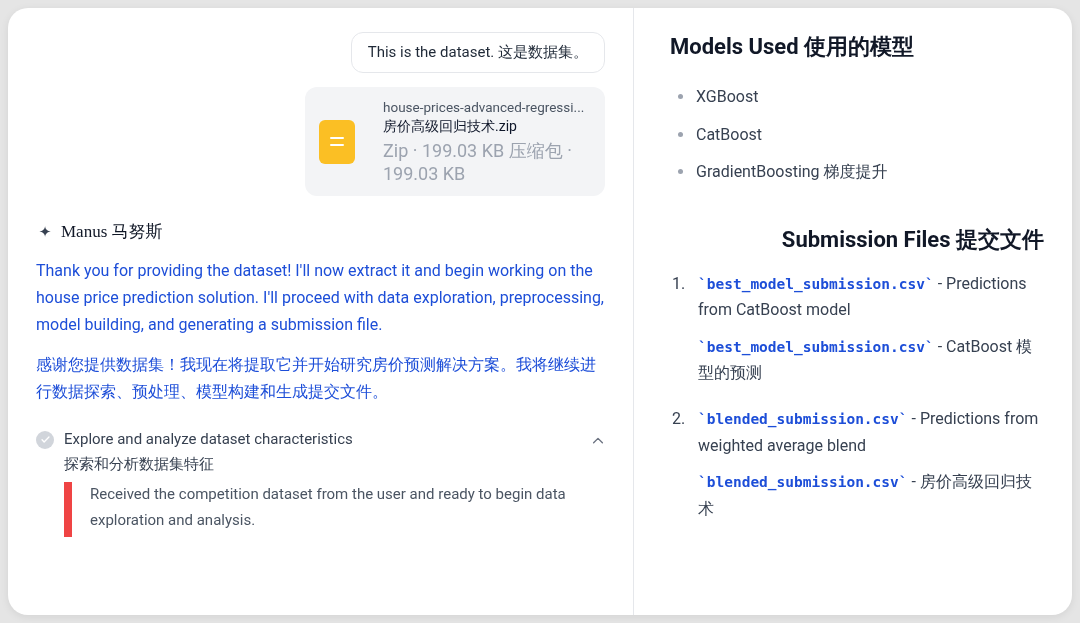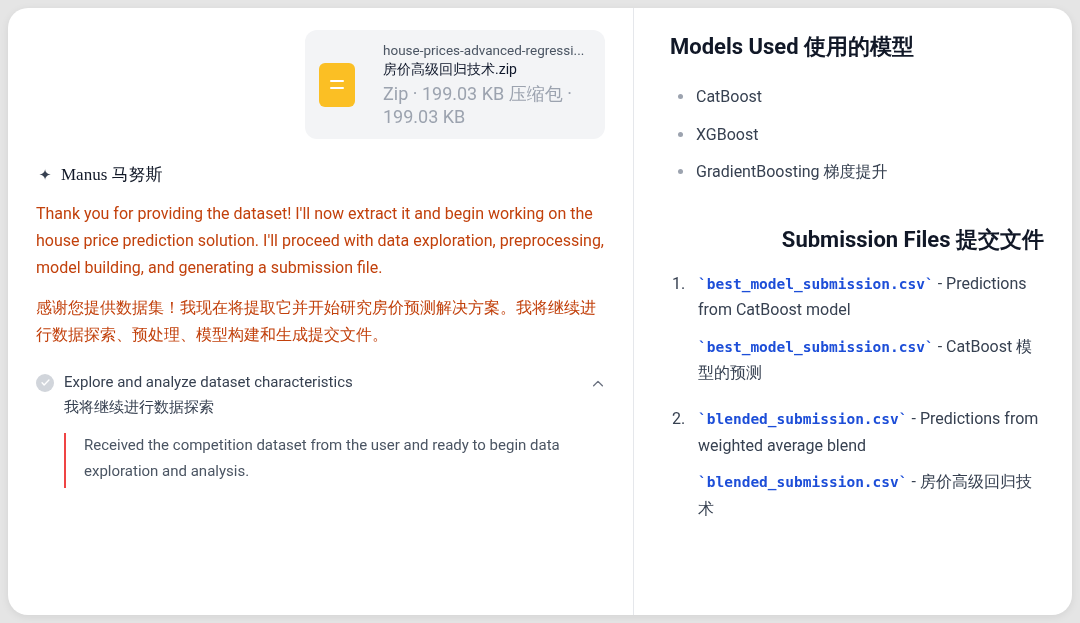--- a/index.html
+++ b/index.html
@@ -114,21 +114,21 @@
   }
   .assistant-name {
     font-family: Georgia, "Times New Roman", serif;
     font-size: 17px;
     color: #111827;
   }
 
   .assistant-body {
     font-size: 16px;
     line-height: 1.7;
-    color: #c2410c;
+    color: #1d4ed8;
   }
   .assistant-body p { margin-bottom: 12px; }
 
   
   .task-block {
     margin-top: 10px;
     display: flex;
     align-items: flex-start;
     gap: 10px;
   }
@@ -155,24 +155,24 @@
     font-size: 15px;
     line-height: 1.65;
     color: #374151;
   }
   .chevron {
     margin-top: 6px;
     color: #6b7280;
   }
 
   .sub-block {
-    margin-top: 14px;
+    margin-top: 6px;
     margin-left: 28px;
     padding-left: 18px;
-    border-left: 2px solid #ef4444;
+    border-left: 8px solid #ef4444;
     font-size: 15px;
     line-height: 1.7;
     color: #4b5563;
   }
   .sub-block p { margin-bottom: 4px; }
 
   
   .r-h2 {
     font-size: 22px;
     font-weight: 700;
@@ -231,20 +231,23 @@
     font-weight: 700;
     color: #1d4ed8;
   }
 </style>
 </head>
 <body>
 
 <div class="window">
   <div class="left-pane">
 
+    <div class="user-bubble">
+      <span>This is the dataset.  这是数据集。</span>
+    </div>
 
     <div class="file-card">
       <div class="file-icon"></div>
       <div class="file-meta">
         <div class="file-line1">house-prices-advanced-regressi...</div>
         <div class="file-line2">房价高级回归技术.zip</div>
         <div class="file-line3">Zip · 199.03 KB  压缩包 · 199.03 KB</div>
       </div>
     </div>
 
@@ -260,41 +263,41 @@
 
     <div class="task-block">
       <div class="task-check">
         <svg viewBox="0 0 16 16" fill="none">
             <path d="M3 8.5l3 3 7-7" stroke="#fff" stroke-width="2" stroke-linecap="round" stroke-linejoin="round"></path>
           </svg>
       </div>
       <div class="task-text">
         <div class="task-titles">
           <div>Explore and analyze dataset characteristics</div>
-          <div>我将继续进行数据探索</div>
+          <div>探索和分析数据集特征</div>
         </div>
         <span class="chevron">
           <svg width="14" height="14" viewBox="0 0 16 16" fill="none">
               <path d="M3 10l5-5 5 5" stroke="#6b7280" stroke-width="1.6" stroke-linecap="round" stroke-linejoin="round"></path>
             </svg>
         </span>
       </div>
     </div>
 
     <div class="sub-block">
       <p>Received the competition dataset from the user and ready to begin data exploration and analysis.</p>
     </div>
 
   </div>
 
   <div class="right-pane">
     <h2 class="r-h2">Models Used  使用的模型</h2>
     <ul class="bullets">
+      <li>XGBoost</li>
       <li>CatBoost</li>
-      <li>XGBoost</li>
       <li>GradientBoosting  梯度提升</li>
     </ul>
 
     <h2 class="r-h2 second">Submission Files  提交文件</h2>
     <ol class="ol">
       <li>
         <p>
           <code class="file">`best_model_submission.csv`</code><span> - Predictions from CatBoost model</span>
         </p>
         <p>

